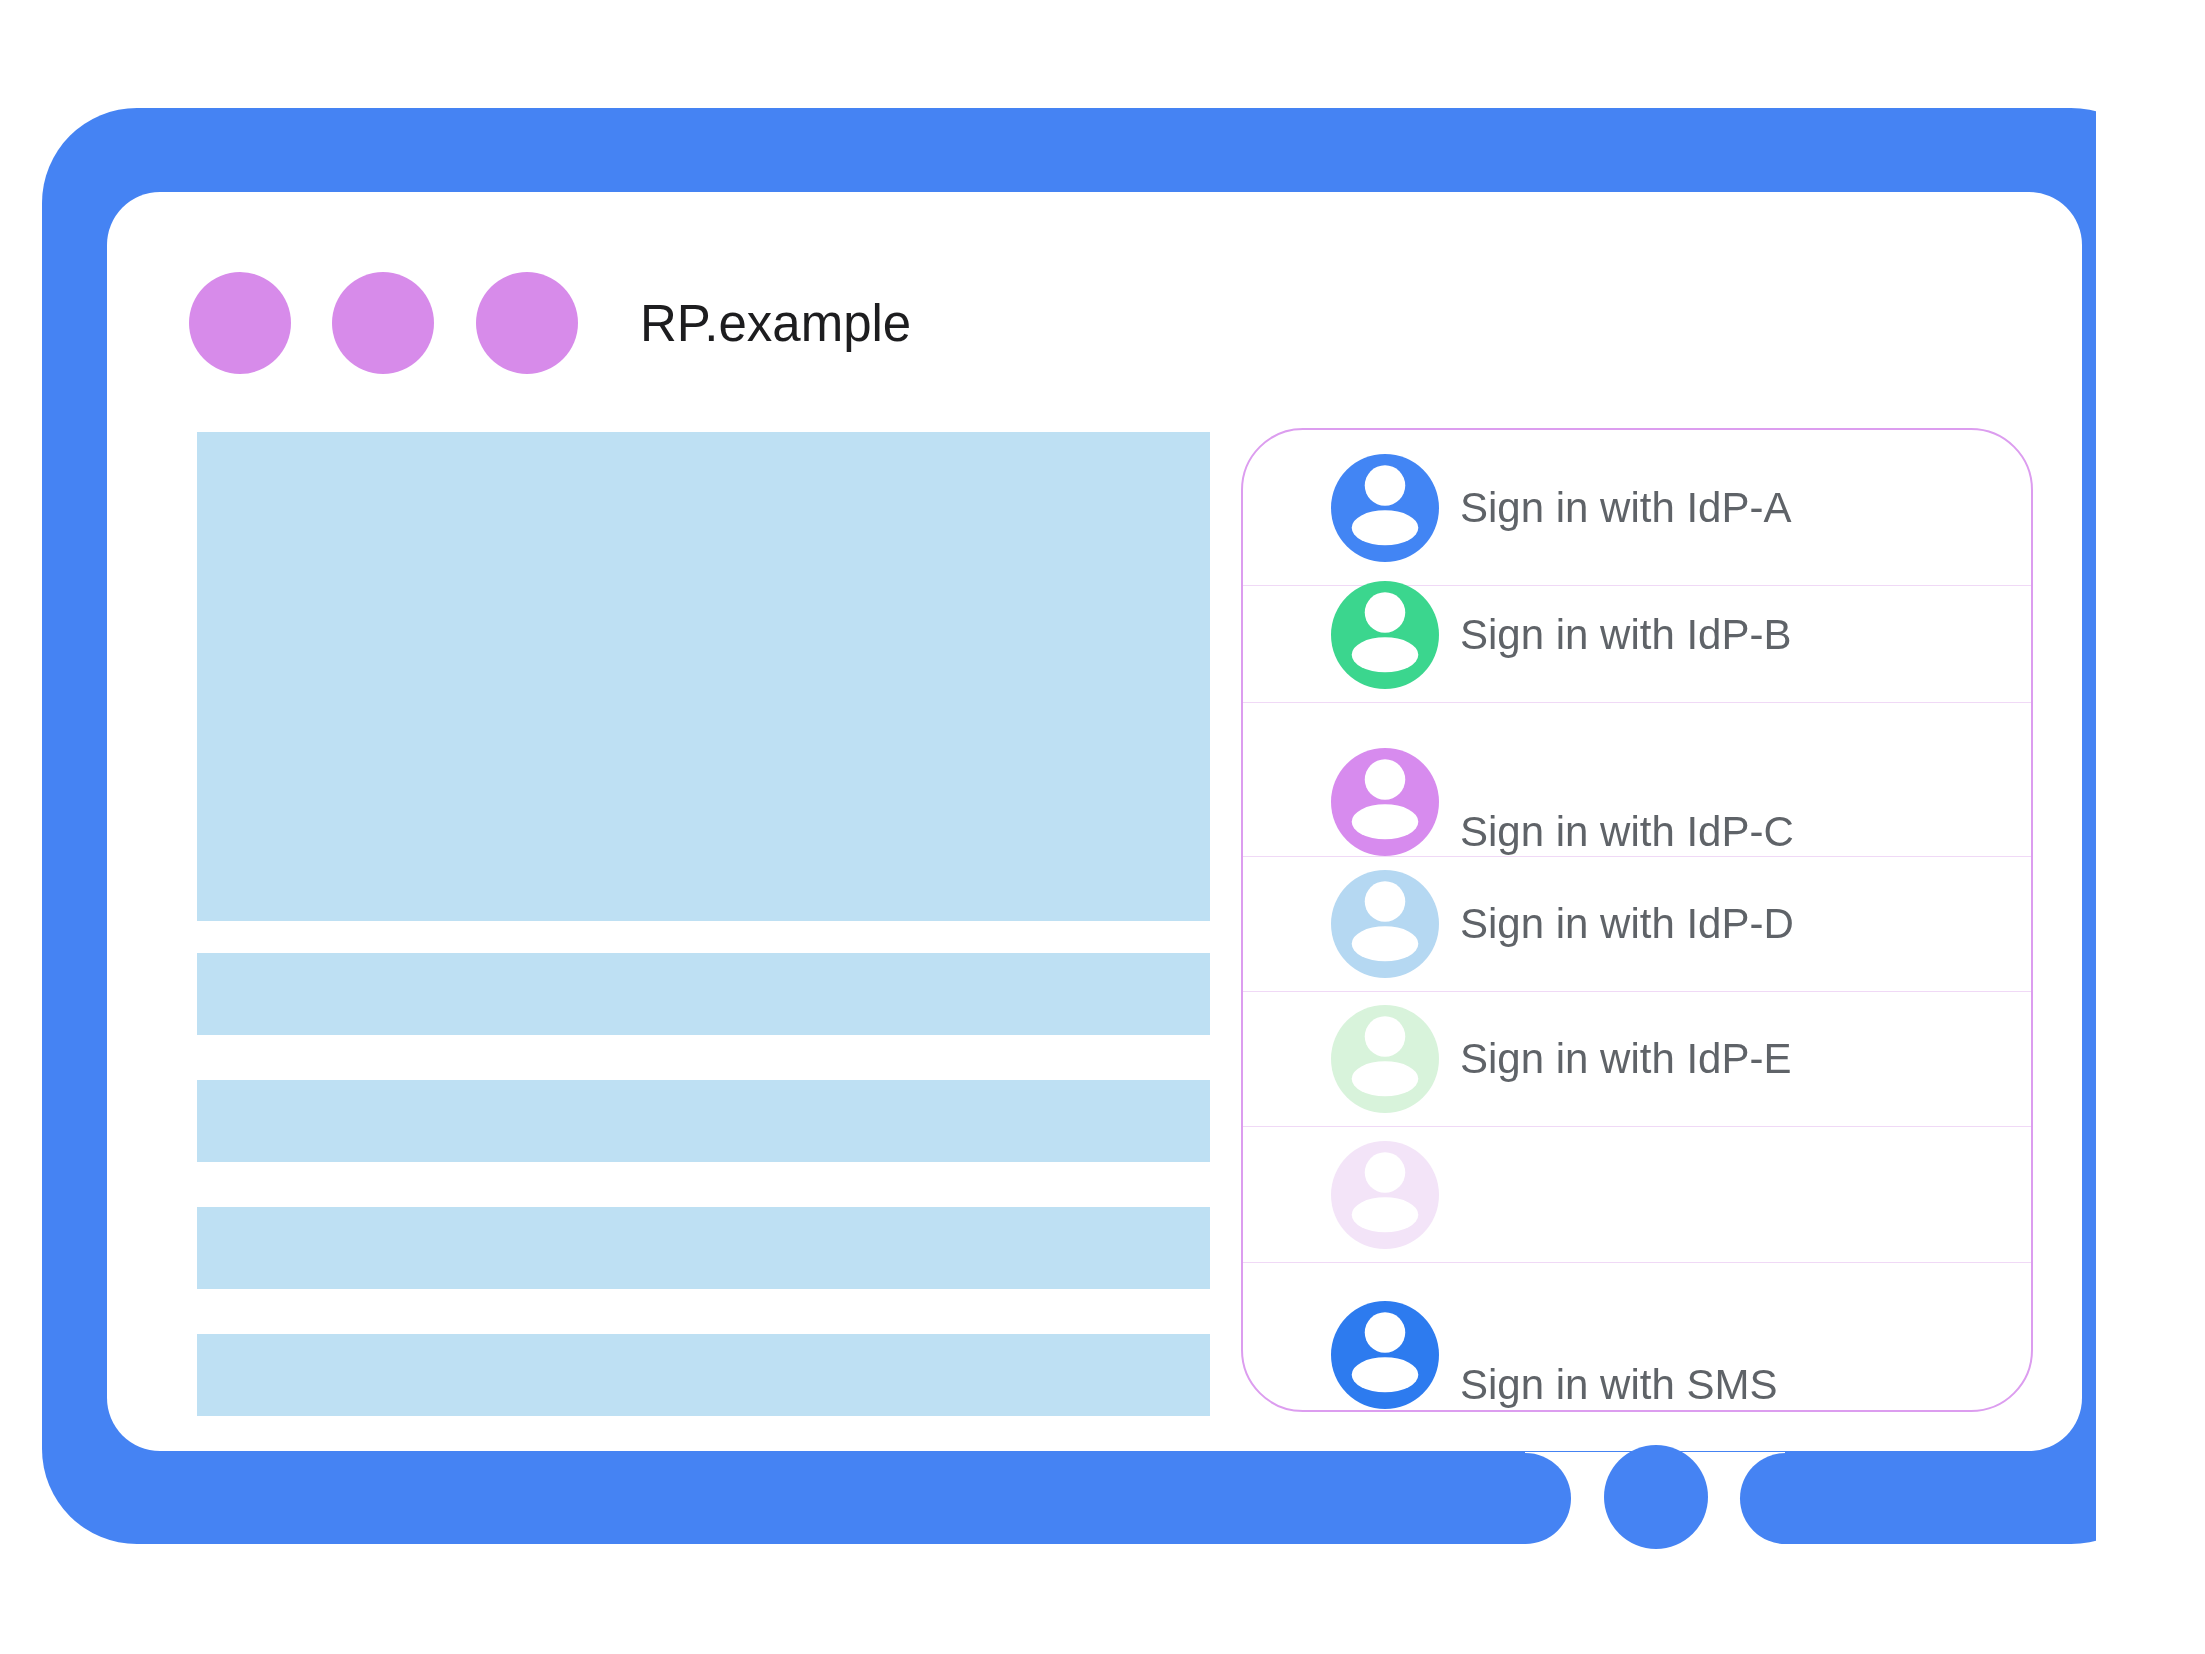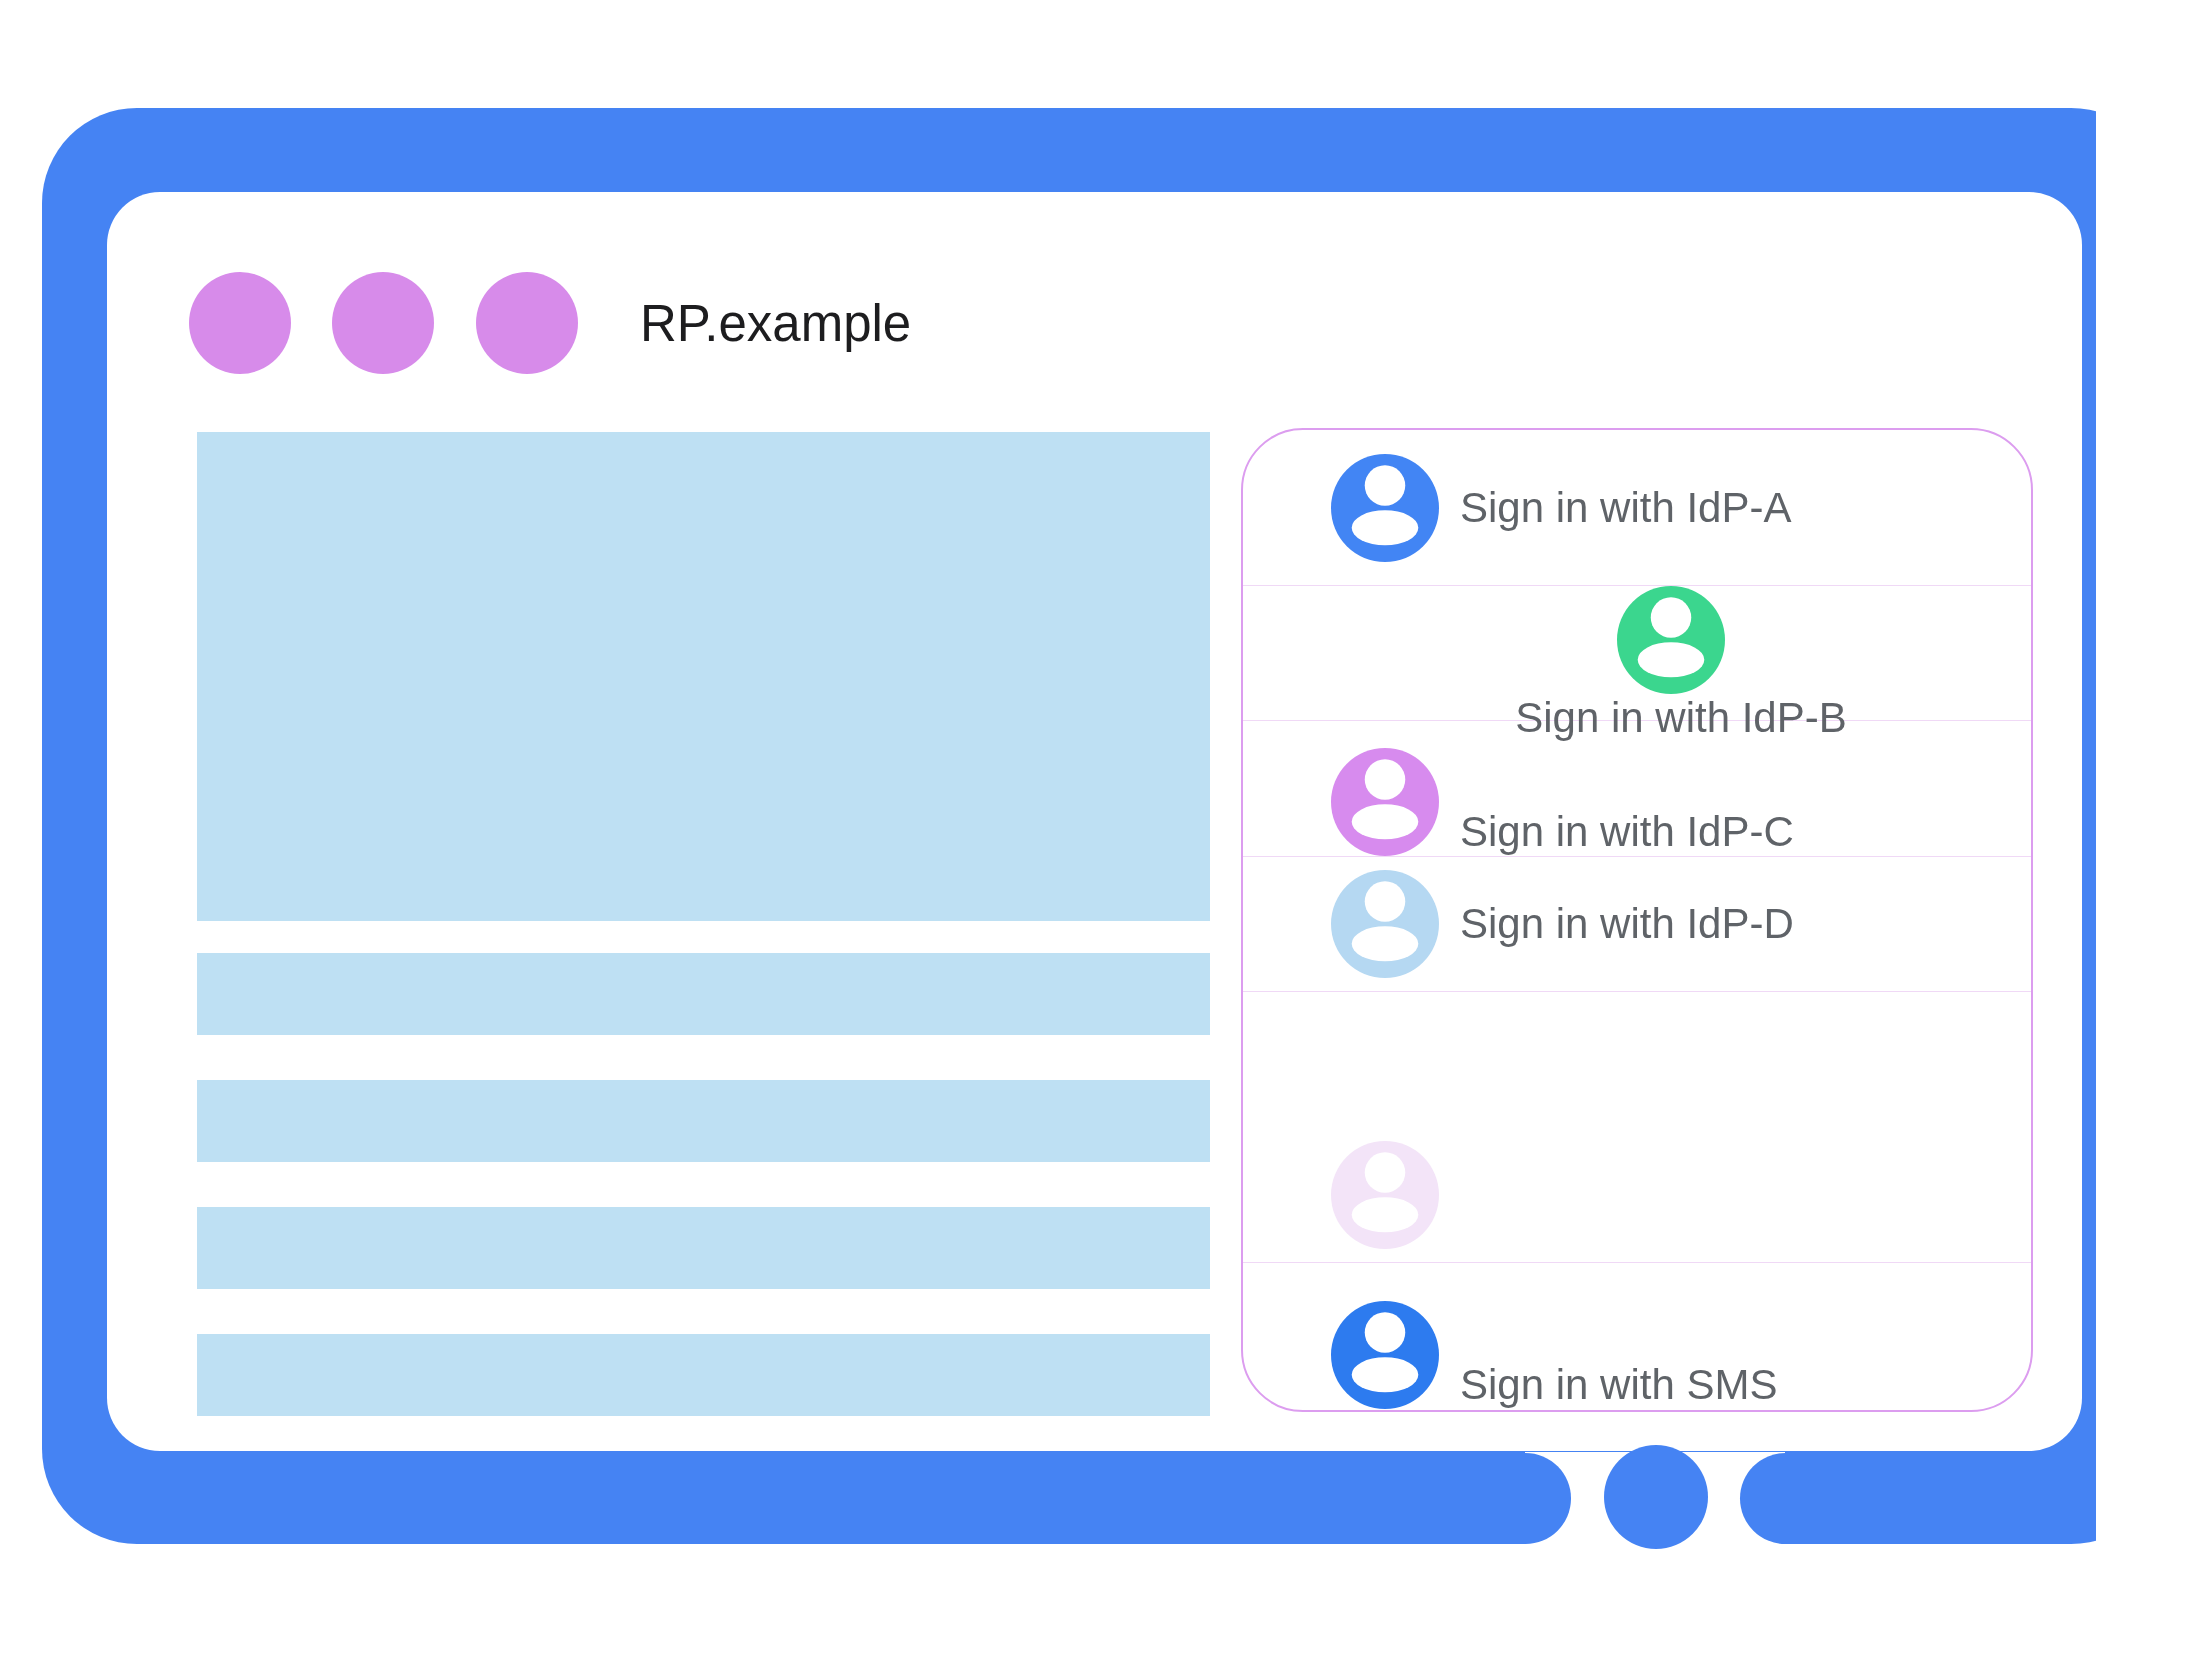--- a/index.html
+++ b/index.html
@@ -27,21 +27,21 @@
   .skel{background:var(--skeleton_blue);}
   .hero{left:197px;top:432px;width:1013px;height:489px;}
   .bar{left:197px;width:1013px;height:82px;}
   .b1{top:953px;} .b2{top:1080px;} .b3{top:1207px;} .b4{top:1334px;}
 
   
   .panel{left:1241px;top:428px;width:792px;height:984px;background:#ffffff;
          border:2.6px solid var(--panel_border);border-radius:62px;box-sizing:border-box;overflow:hidden;}
   .row{position:absolute;left:0;width:100%;display:flex;align-items:center;padding-left:88px;box-sizing:border-box;}
   .row.divided{border-bottom:1.8px solid var(--divider_color);}
-  .r1{top:0;height:156px;} .r2{top:156px;height:135px;flex-direction:column;} .r3{top:291px;height:136px;align-items:flex-end;}
+  .r1{top:0;height:156px;} .r2{top:138px;height:135px;} .r3{top:291px;height:136px;align-items:flex-end;}
   .r4{top:427px;height:135px;} .r5{top:562px;height:135px;} .r6{top:697px;height:136px;}
   .r7{top:833px;height:146px;align-items:flex-end;}
   .avatar{width:108px;height:108px;flex:0 0 auto;margin-right:21px;}
   .opt-label{font-size:42px;font-weight:500;color:var(--label_gray);letter-spacing:0;}
 </style>
 </head>
 <body>
 
 <div class="stage">
 
@@ -90,20 +90,28 @@
 
     <div class="row r4 divided">
       <svg class="avatar" viewBox="0 0 120 120">
         <circle cx="60" cy="60" r="60" fill="#B5D8F2"></circle>
         <circle cx="60" cy="35" r="22.5" fill="#ffffff"></circle>
         <ellipse cx="60" cy="82" rx="37" ry="19.5" fill="#ffffff"></ellipse>
       </svg>
       <span class="opt-label">Sign in with IdP-D</span>
     </div>
 
+    <div class="row r5 divided">
+      <svg class="avatar" viewBox="0 0 120 120">
+        <circle cx="60" cy="60" r="60" fill="#D8F3DB"></circle>
+        <circle cx="60" cy="35" r="22.5" fill="#ffffff"></circle>
+        <ellipse cx="60" cy="82" rx="37" ry="19.5" fill="#ffffff"></ellipse>
+      </svg>
+      <span class="opt-label">Sign in with IdP-E</span>
+    </div>
 
     <div class="row r6 divided">
       <svg class="avatar" viewBox="0 0 120 120">
         <circle cx="60" cy="60" r="60" fill="#F3E4F8"></circle>
         <circle cx="60" cy="35" r="22.5" fill="#ffffff"></circle>
         <ellipse cx="60" cy="82" rx="37" ry="19.5" fill="#ffffff"></ellipse>
       </svg>
     </div>
 
     <div class="row r7">

